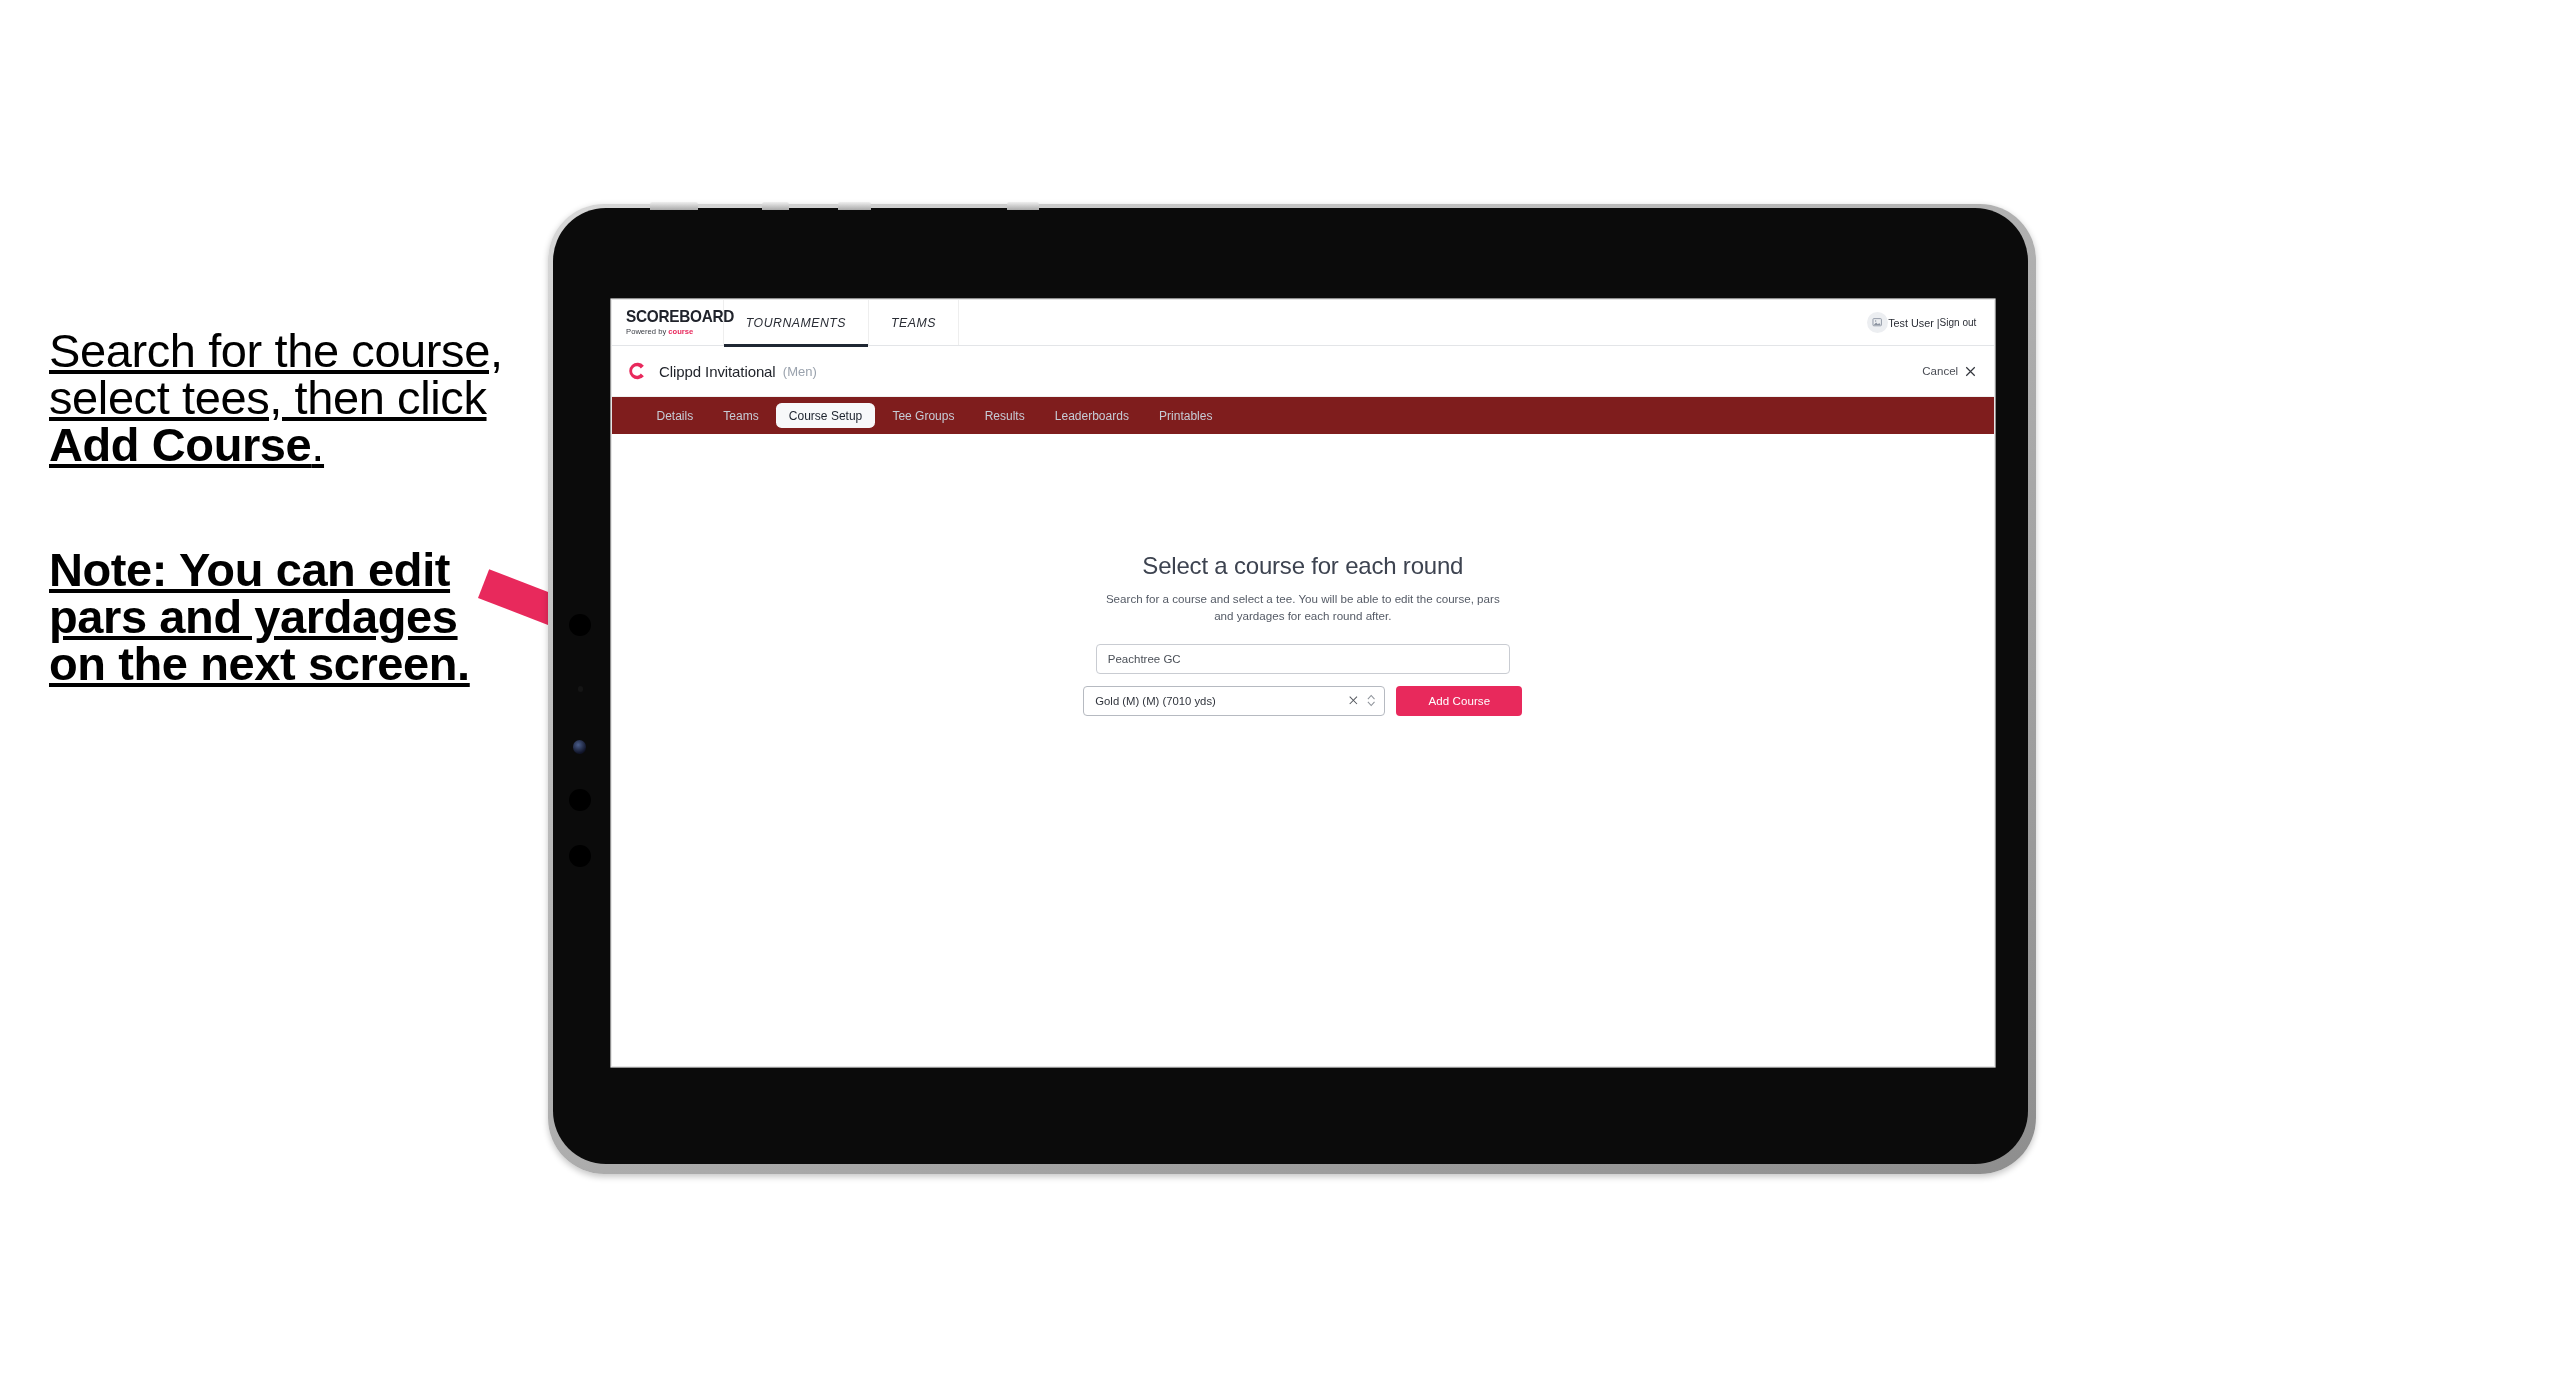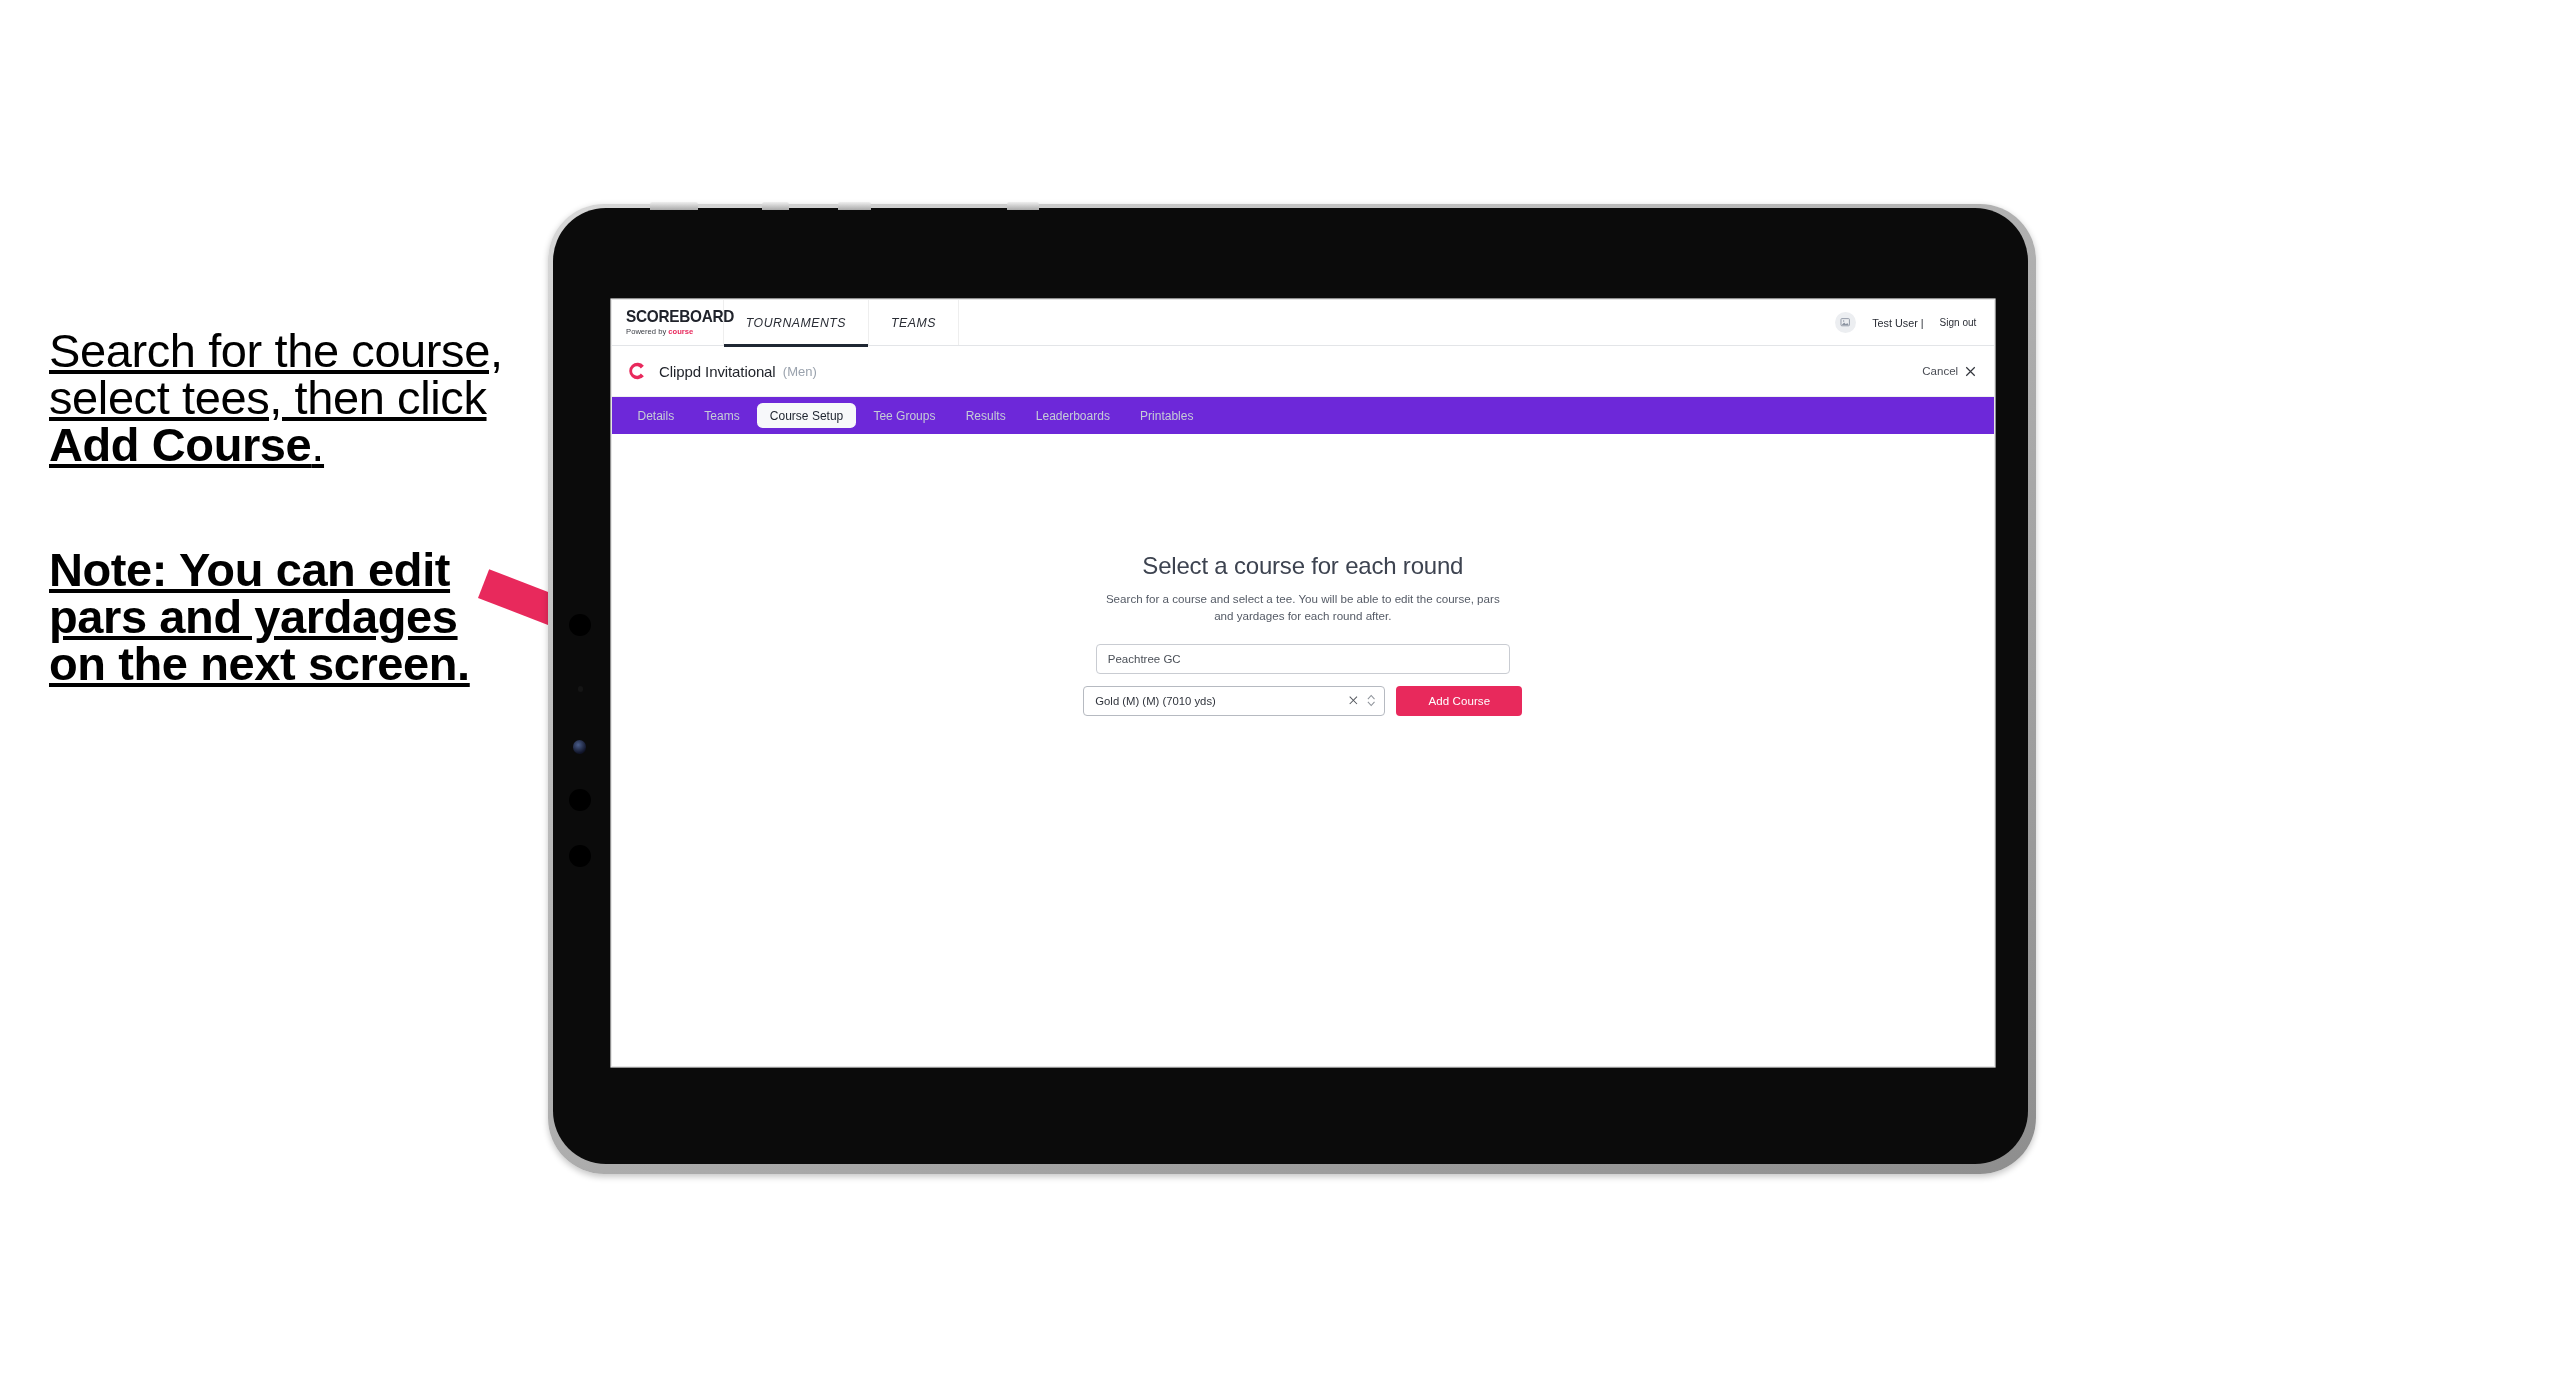--- a/index.html
+++ b/index.html
@@ -154,21 +154,21 @@
     content: "";
     position: absolute;
     left: 0; right: 0; bottom: -1.6px;
     height: 2.4px;
     background: #1f2733;
   }
   #nav-spacer { flex: 1; }
   #user-area {
     display: flex;
     align-items: center;
-    gap: 16px;
+    gap: 0;
     padding-right: 17.5px;
     font-size: 11px;
     color: #2a2d35;
   }
   #avatar {
     width: 21px; height: 21px;
     border-radius: 50%;
     background: #eceef1;
     display: flex; align-items: center; justify-content: center;
   }
@@ -203,24 +203,24 @@
   #cancel-btn {
     display: flex; align-items: center; gap: 7.2px;
     font-size: 11.5px;
     color: #4a4d55;
   }
   #cancel-x { width: 11px; height: 11px; }
 
   
   #subnav {
     height: 37px;
-    background: #6d28d9;
-    display: flex;
-    align-items: center;
-    padding-left: 13px;
+    background: #7f1d1d;
+    display: flex;
+    align-items: center;
+    padding-left: 32px;
     gap: 4.8px;
   }
   .subtab {
     font-size: 12px;
     color: #c6ccd6;
     padding: 6.4px 12.7px;
     border-radius: 5.6px;
     line-height: 1;
     white-space: nowrap;
   }

